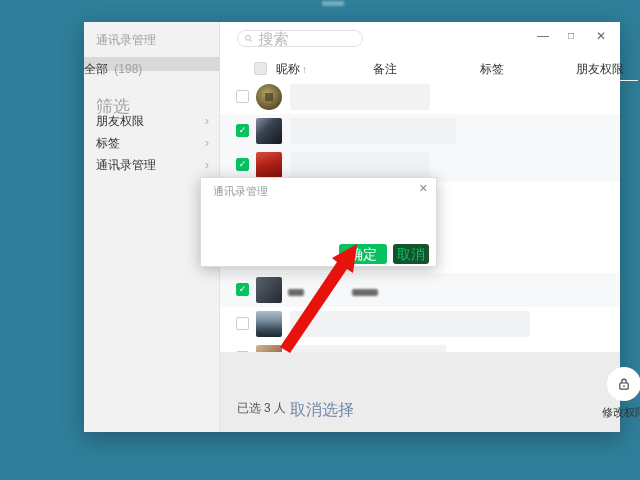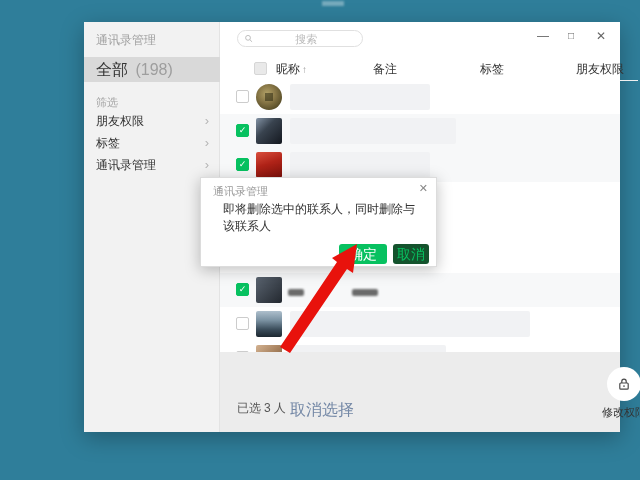--- a/index.html
+++ b/index.html
@@ -4,29 +4,29 @@
 <style>
   html,body{margin:0;padding:0;}
   body{font-family:"Liberation Sans","DejaVu Sans",sans-serif;}
   .stage{position:relative;width:640px;height:480px;background:var(--desktop-bg);overflow:hidden;}
   .top-artifact{position:absolute;left:322px;top:1px;width:22px;height:5px;background:rgba(255,255,255,.35);filter:blur(1px);}
   
   .win{position:absolute;left:84px;top:22px;width:536px;height:410px;background:#fff;box-shadow:0 6px 22px rgba(0,0,0,.28);}
   
   .sidebar{position:absolute;left:0;top:0;width:136px;height:410px;background:#f2f2f2;border-right:1px solid #e3e3e3;box-sizing:border-box;}
   .sb-title{position:absolute;left:12px;top:10px;font-size:12px;color:#a0a0a0;}
-  .sb-selected{position:absolute;left:0;top:35px;width:136px;height:25px;background:#d9d9d9;line-height:25px;font-size:16px;color:#333;padding-left:12px;box-sizing:border-box;cursor:pointer;}
+  .sb-selected{position:absolute;left:0;top:35px;width:136px;height:14px;background:#d9d9d9;line-height:25px;font-size:12px;color:#333;box-sizing:border-box;cursor:pointer;}
   .sb-selected .count{color:#9e9e9e;margin-left:3px;}
-  .sb-filter{position:absolute;left:12px;top:73px;font-size:11px;color:#a3a3a3;}
+  .sb-filter{position:absolute;left:12px;top:73px;font-size:17px;color:#a3a3a3;}
   .sb-item{position:absolute;left:0;width:136px;height:22px;line-height:22px;font-size:12px;color:#333;padding-left:12px;box-sizing:border-box;cursor:pointer;}
   .sb-item .chev{position:absolute;right:11px;top:0;color:#b5b5b5;font-size:13px;}
   
   .main{position:absolute;left:136px;top:0;width:400px;height:410px;}
   .search{position:absolute;left:17px;top:8px;width:126px;height:17px;border:1px solid #e0e0e0;border-radius:9px;background:#fff;box-sizing:border-box;display:flex;align-items:center;padding:0 6px;}
-  .search input{border:0;outline:0;background:transparent;font-size:11px;color:#666;width:100%;margin-left:3px;font-family:inherit;text-align:center;}
+  .search input{border:0;outline:0;background:transparent;font-size:15px;color:#666;width:100%;margin-left:3px;font-family:inherit;}
   .search input::placeholder{color:#b9b9b9;}
   .winctl{position:absolute;top:6px;height:16px;font-size:12px;color:#666;text-align:center;width:18px;line-height:16px;cursor:pointer;}
   .ctl-min{right:68px;} .ctl-max{right:40px;font-size:10px;} .ctl-close{right:10px;}
   
   .thead{position:absolute;left:18px;top:36px;width:400px;height:22px;border-bottom:1px solid #efefef;font-size:12px;color:#333;}
   .thead .cb{position:absolute;left:16px;top:4px;}
   .th-nick{position:absolute;left:38px;top:3px;}
   .th-arrow{color:#9a9a9a;font-size:10px;margin-left:2px;}
   .th-remark{position:absolute;left:135px;top:3px;}
   .th-tag{position:absolute;left:242px;top:3px;}
@@ -178,21 +178,20 @@
         </div>
 
       </div>
     </main>
   </div>
 
   <div class="dialog">
     <div class="dlg-title">通讯录管理</div>
     <div class="dlg-close">✕</div>
     <div class="dlg-msg">
-      <div>即将删除选中的联系人，同时删除与该联系人</div>
     </div>
     <div class="btn btn-confirm">确定</div>
     <div class="btn btn-cancel">取消</div>
   </div>
 
   <svg class="arrow" viewBox="0 0 640 480">
     <polygon points="357,244 332,258 337,262 280,347 290,353 347,269 353,273" style="fill:var(--arrow-red)"></polygon>
   </svg>
 </div>
 

